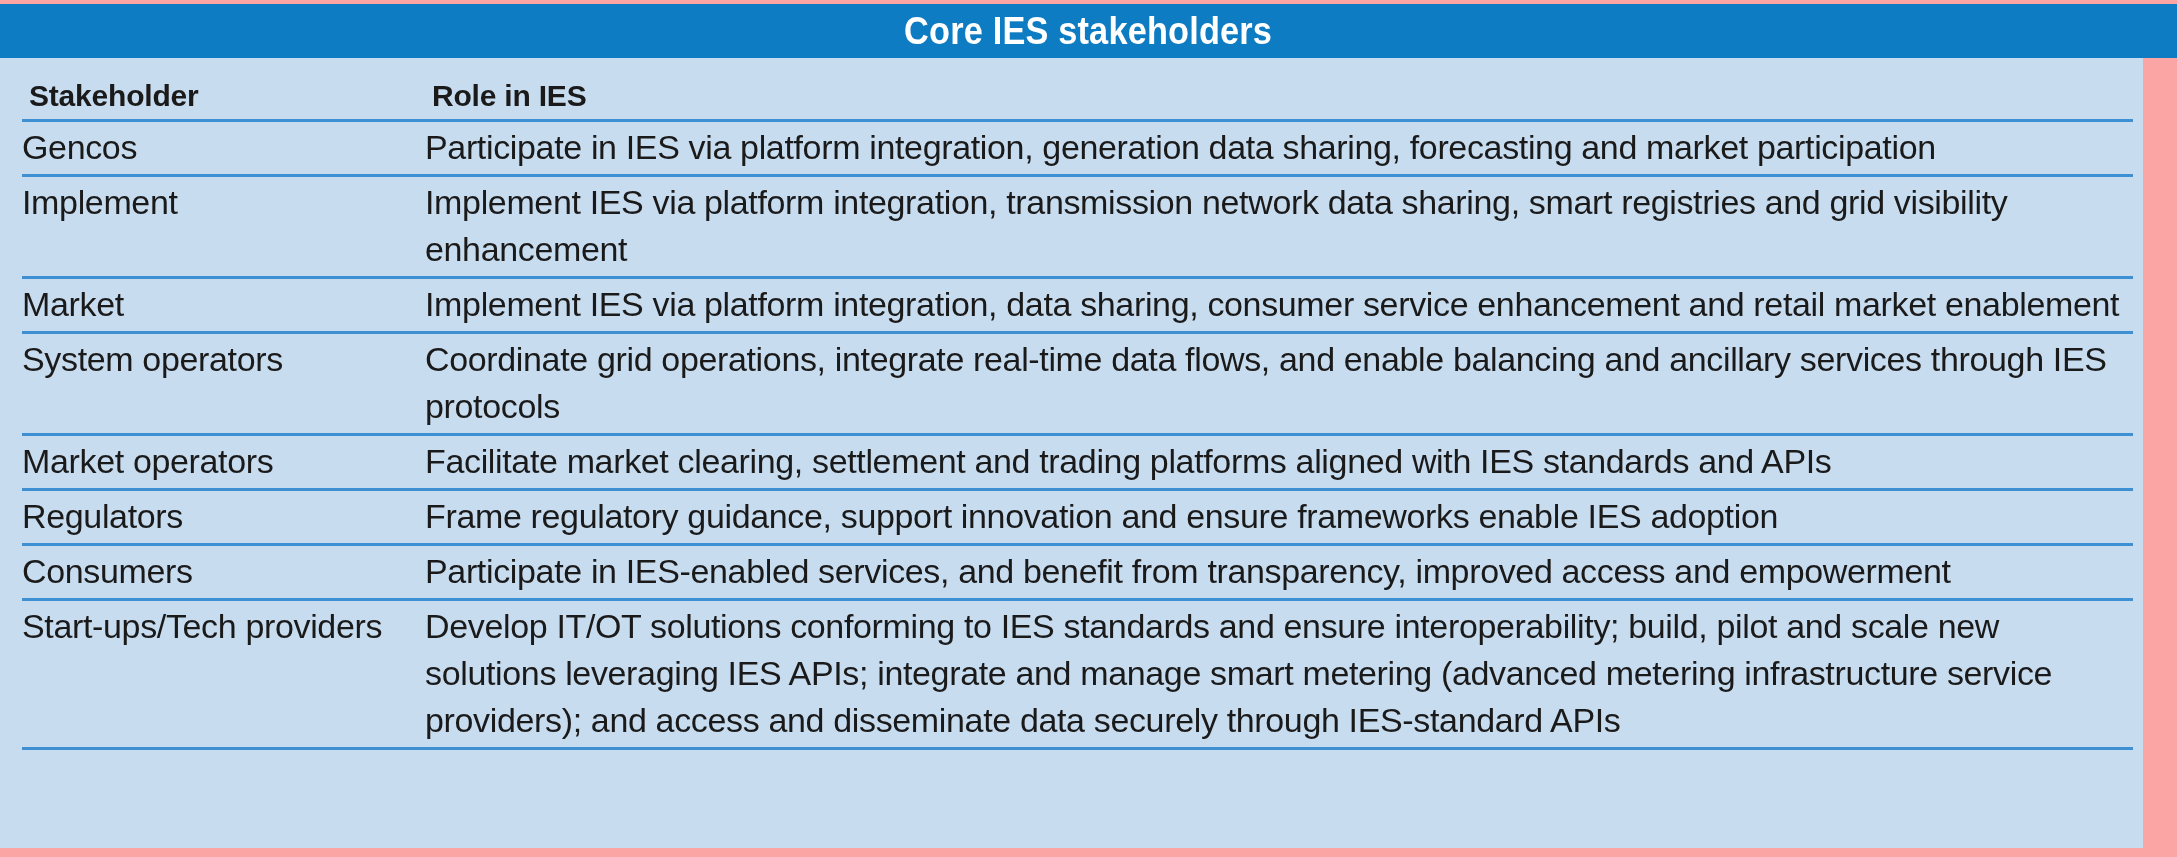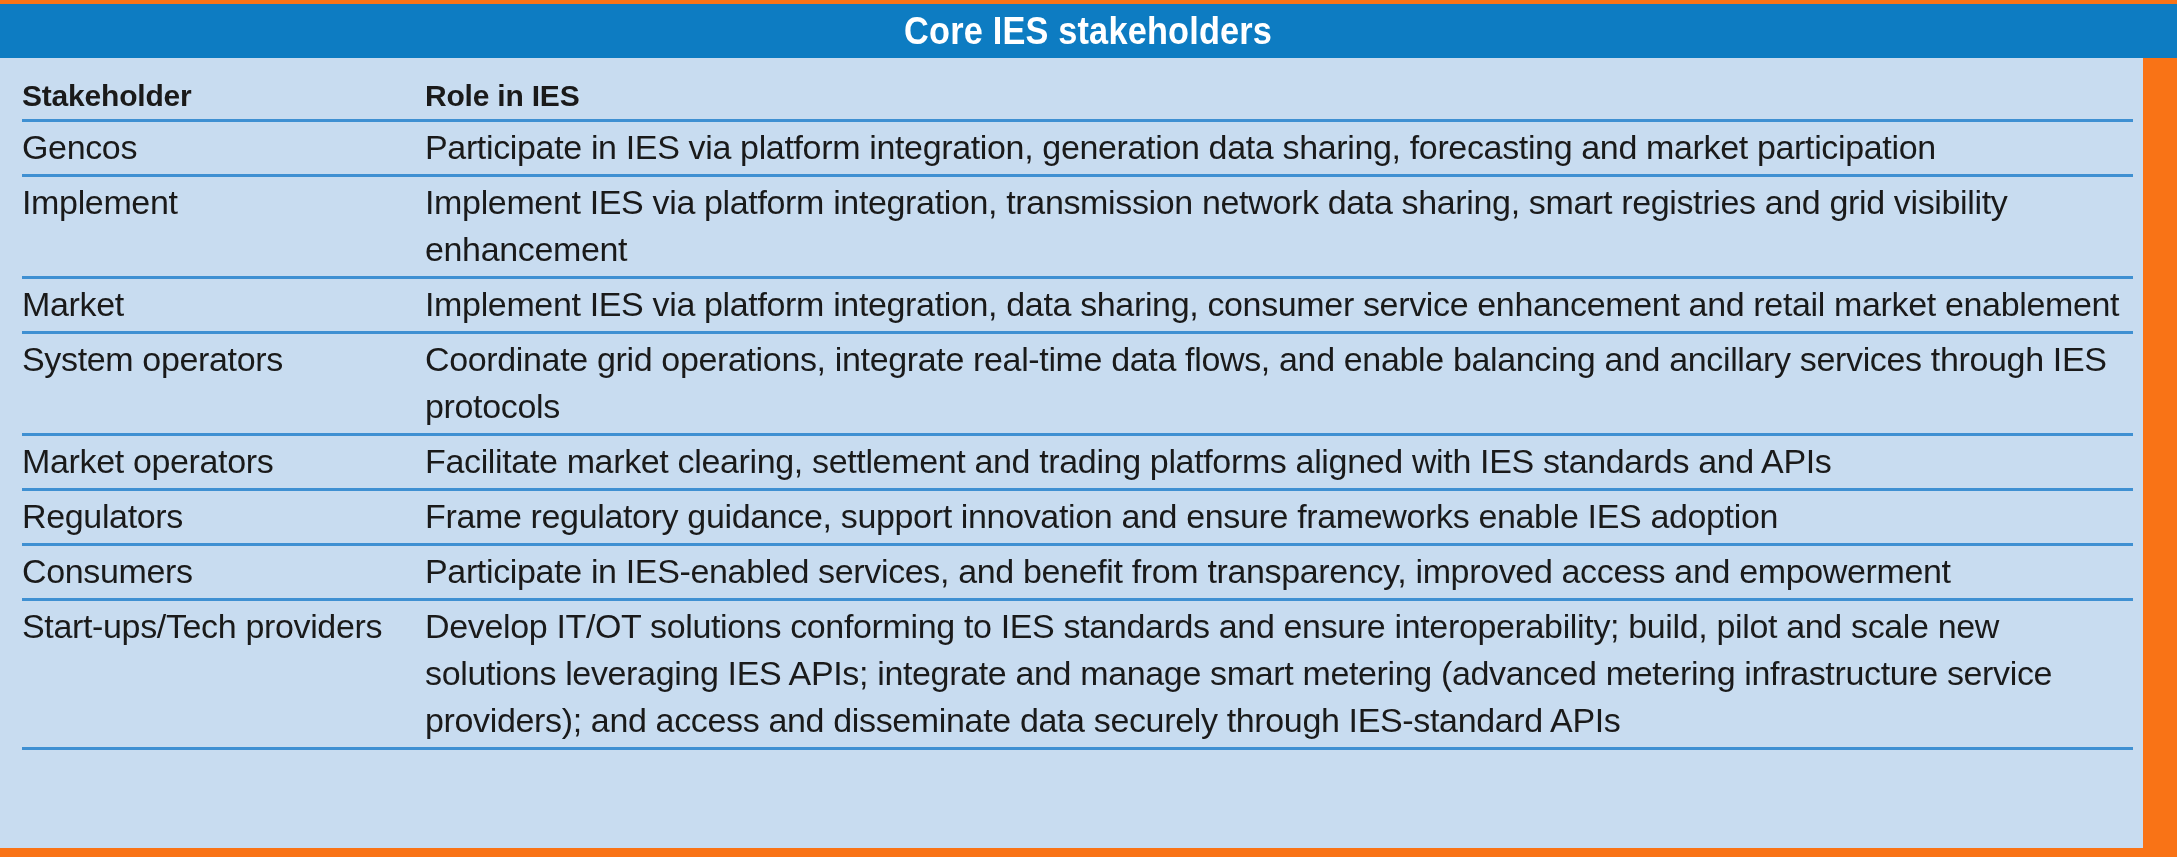--- a/index.html
+++ b/index.html
@@ -11,21 +11,21 @@
     width: 2177px;
     height: 857px;
     overflow: hidden;
     font-family: "Liberation Sans", "DejaVu Sans", sans-serif;
   }
 
   #root {
     position: relative;
     width: 2177px;
     height: 857px;
-    background: #f97316;
+    background: #fca5a5;
     text-decoration: underline;
   }
 
   
   .title-bar {
     position: absolute;
     left: 0;
     top: 4px;
     width: 2177px;
     height: 54px;
@@ -83,20 +83,21 @@
   }
   .cell-role {
     flex: 1 1 auto;
     box-sizing: border-box;
     padding-right: 10px;
   }
 
   
   .row.header {
     padding-bottom: 1px;
+    margin-left: 7px;
   }
   .row.header .cell-stake,
   .row.header .cell-role {
     font-weight: bold;
     font-size: 30px;
     line-height: 44px;
     font-family: "Liberation Sans Narrow", "Liberation Sans", sans-serif;
     letter-spacing: -0.2px;
   }
 

